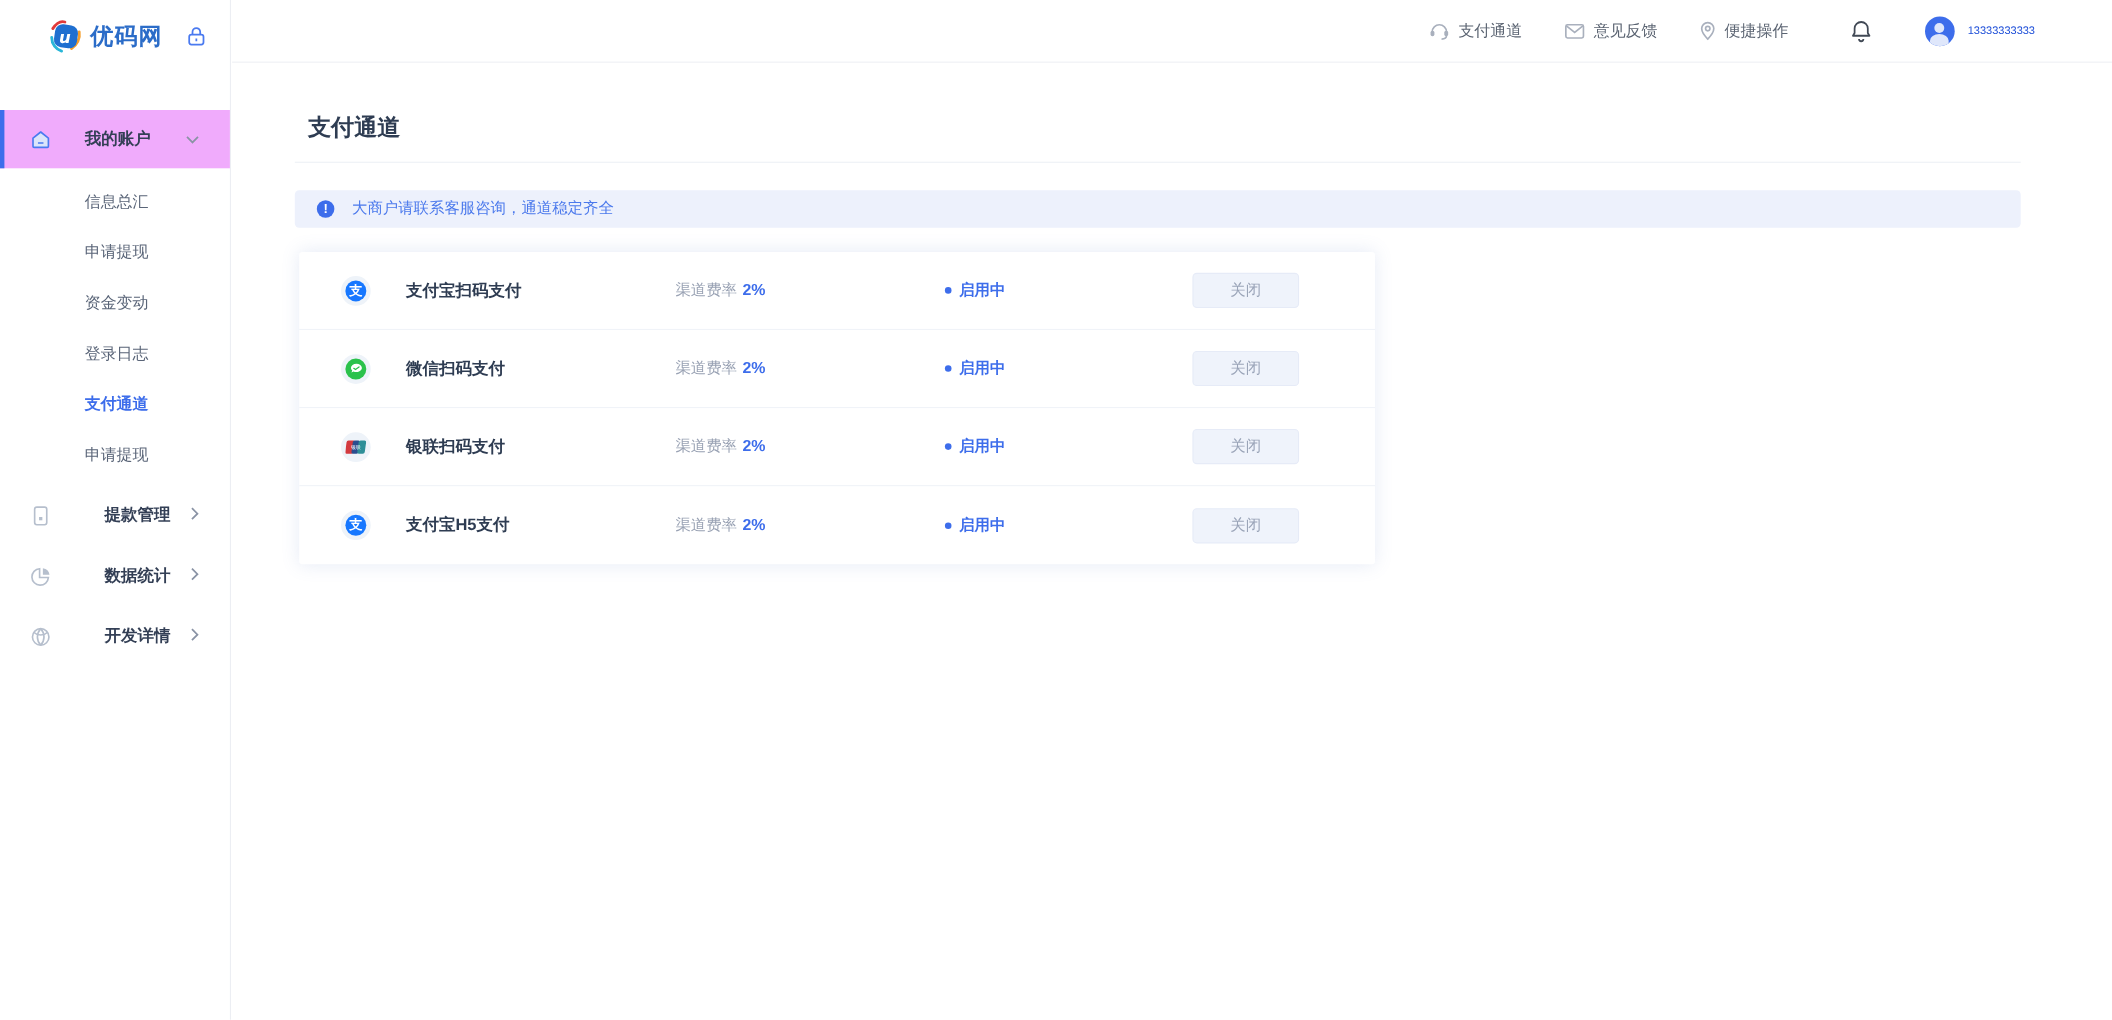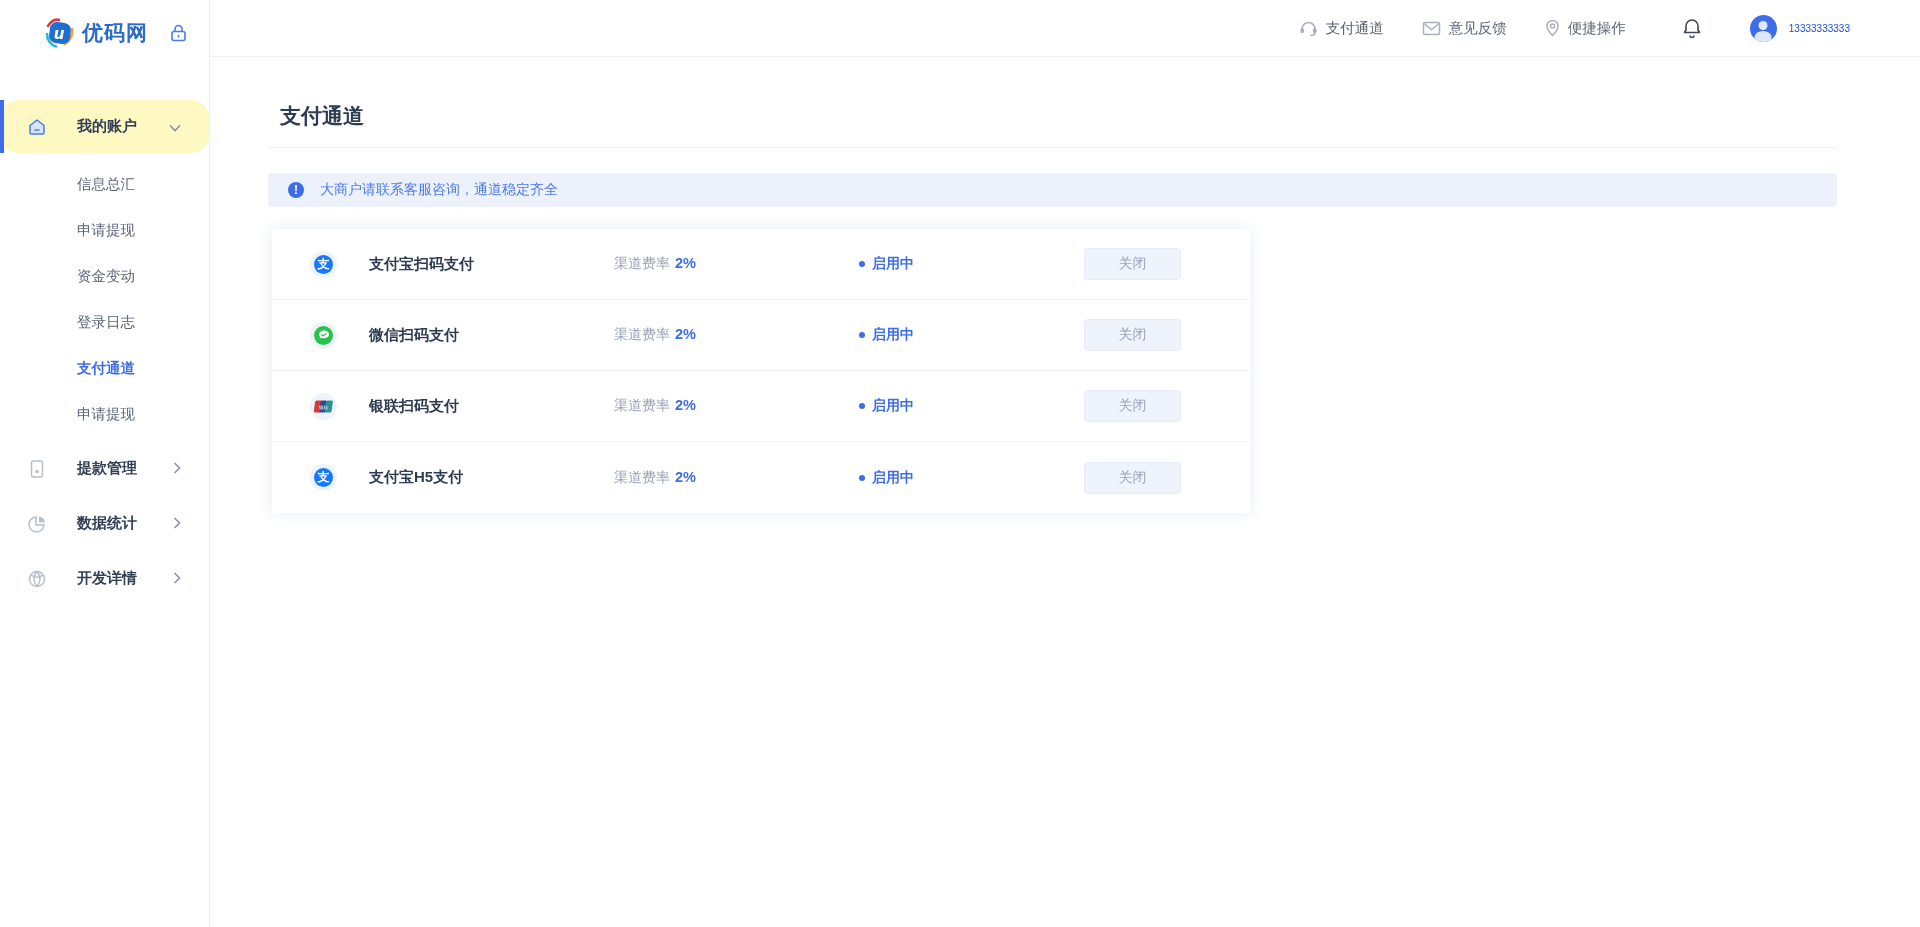--- a/index.html
+++ b/index.html
@@ -7,33 +7,33 @@
 
   
   .sidebar { position:absolute; left:0; top:0; width:210px; height:927px; background:#ffffff; border-right:1px solid #eceef3; z-index:5; }
   .logo-row { display:flex; align-items:center; height:66px; padding-left:44px; }
   .logo-badge { width:32px; height:32px; position:relative; flex:0 0 auto; }
   .logo-text { font-size:21px; font-weight:bold; color:#2b6cc8; margin-left:6px; letter-spacing:1px; }
   .logo-lock { margin-left:22px; display:flex; align-items:center; }
 
   .menu { margin-top:34px; }
   .menu-parent { position:relative; display:flex; align-items:center; height:53px; padding-left:27px; padding-right:28px; cursor:pointer; }
-  .menu-parent.active { background:#fef9c3;border-radius:18px; }
+  .menu-parent.active { background:#f0abfc; }
   .menu-parent.active::before { content:""; position:absolute; left:0; top:0; width:4px; height:100%; background:#3d6deb; }
   .menu-parent .mp-icon { width:20px; height:20px; display:flex; align-items:center; justify-content:center; }
   .menu-parent .mp-label { font-size:15px; font-weight:bold; color:#333f55; margin-left:30px; flex:1; }
   .menu-parent .mp-chevron { color:#8a93a5; }
 
   .submenu { padding:8px 0 4px 0; }
   .submenu-item { height:46px; line-height:46px; padding-left:77px; font-size:14.5px; color:#5a6578; cursor:pointer; }
   .submenu-item.active { color:#3d6deb; font-weight:bold; }
 
   .section-item { display:flex; align-items:center; height:55px; padding-left:27px; padding-right:28px; cursor:pointer; }
   .section-item .sec-icon { width:20px; height:20px; display:flex; align-items:center; justify-content:center; color:#a9b3c2; }
-  .section-item .sec-label { font-size:15px; font-weight:bold; color:#333f55; margin-left:30px; flex:1; }
+  .section-item .sec-label { font-size:15px; font-weight:bold; color:#333f55; margin-left:30px; flex:1;text-align:center; }
   .section-item .sec-chevron { color:#8a93a5; }
 
   
   .topbar { position:absolute; left:211px; top:0; right:0; height:57px; background:#ffffff; border-bottom:1px solid #eef0f4; display:flex; align-items:center; justify-content:flex-end; padding-right:70px; }
   .top-link { display:flex; align-items:center; margin-left:38px; cursor:pointer; }
   .top-link .tl-icon { display:flex; align-items:center; color:#a9b0bd; }
   .top-link .tl-label { font-size:14.5px; color:#5b6472; margin-left:8px; }
   .bell-wrap { margin-left:56px; cursor:pointer; display:flex; align-items:center; color:#414955; }
   .user-wrap { display:flex; align-items:center; margin-left:48px; cursor:pointer; }
   .avatar { width:27px; height:27px; border-radius:50%; background:#3d6deb; position:relative; overflow:hidden; }

